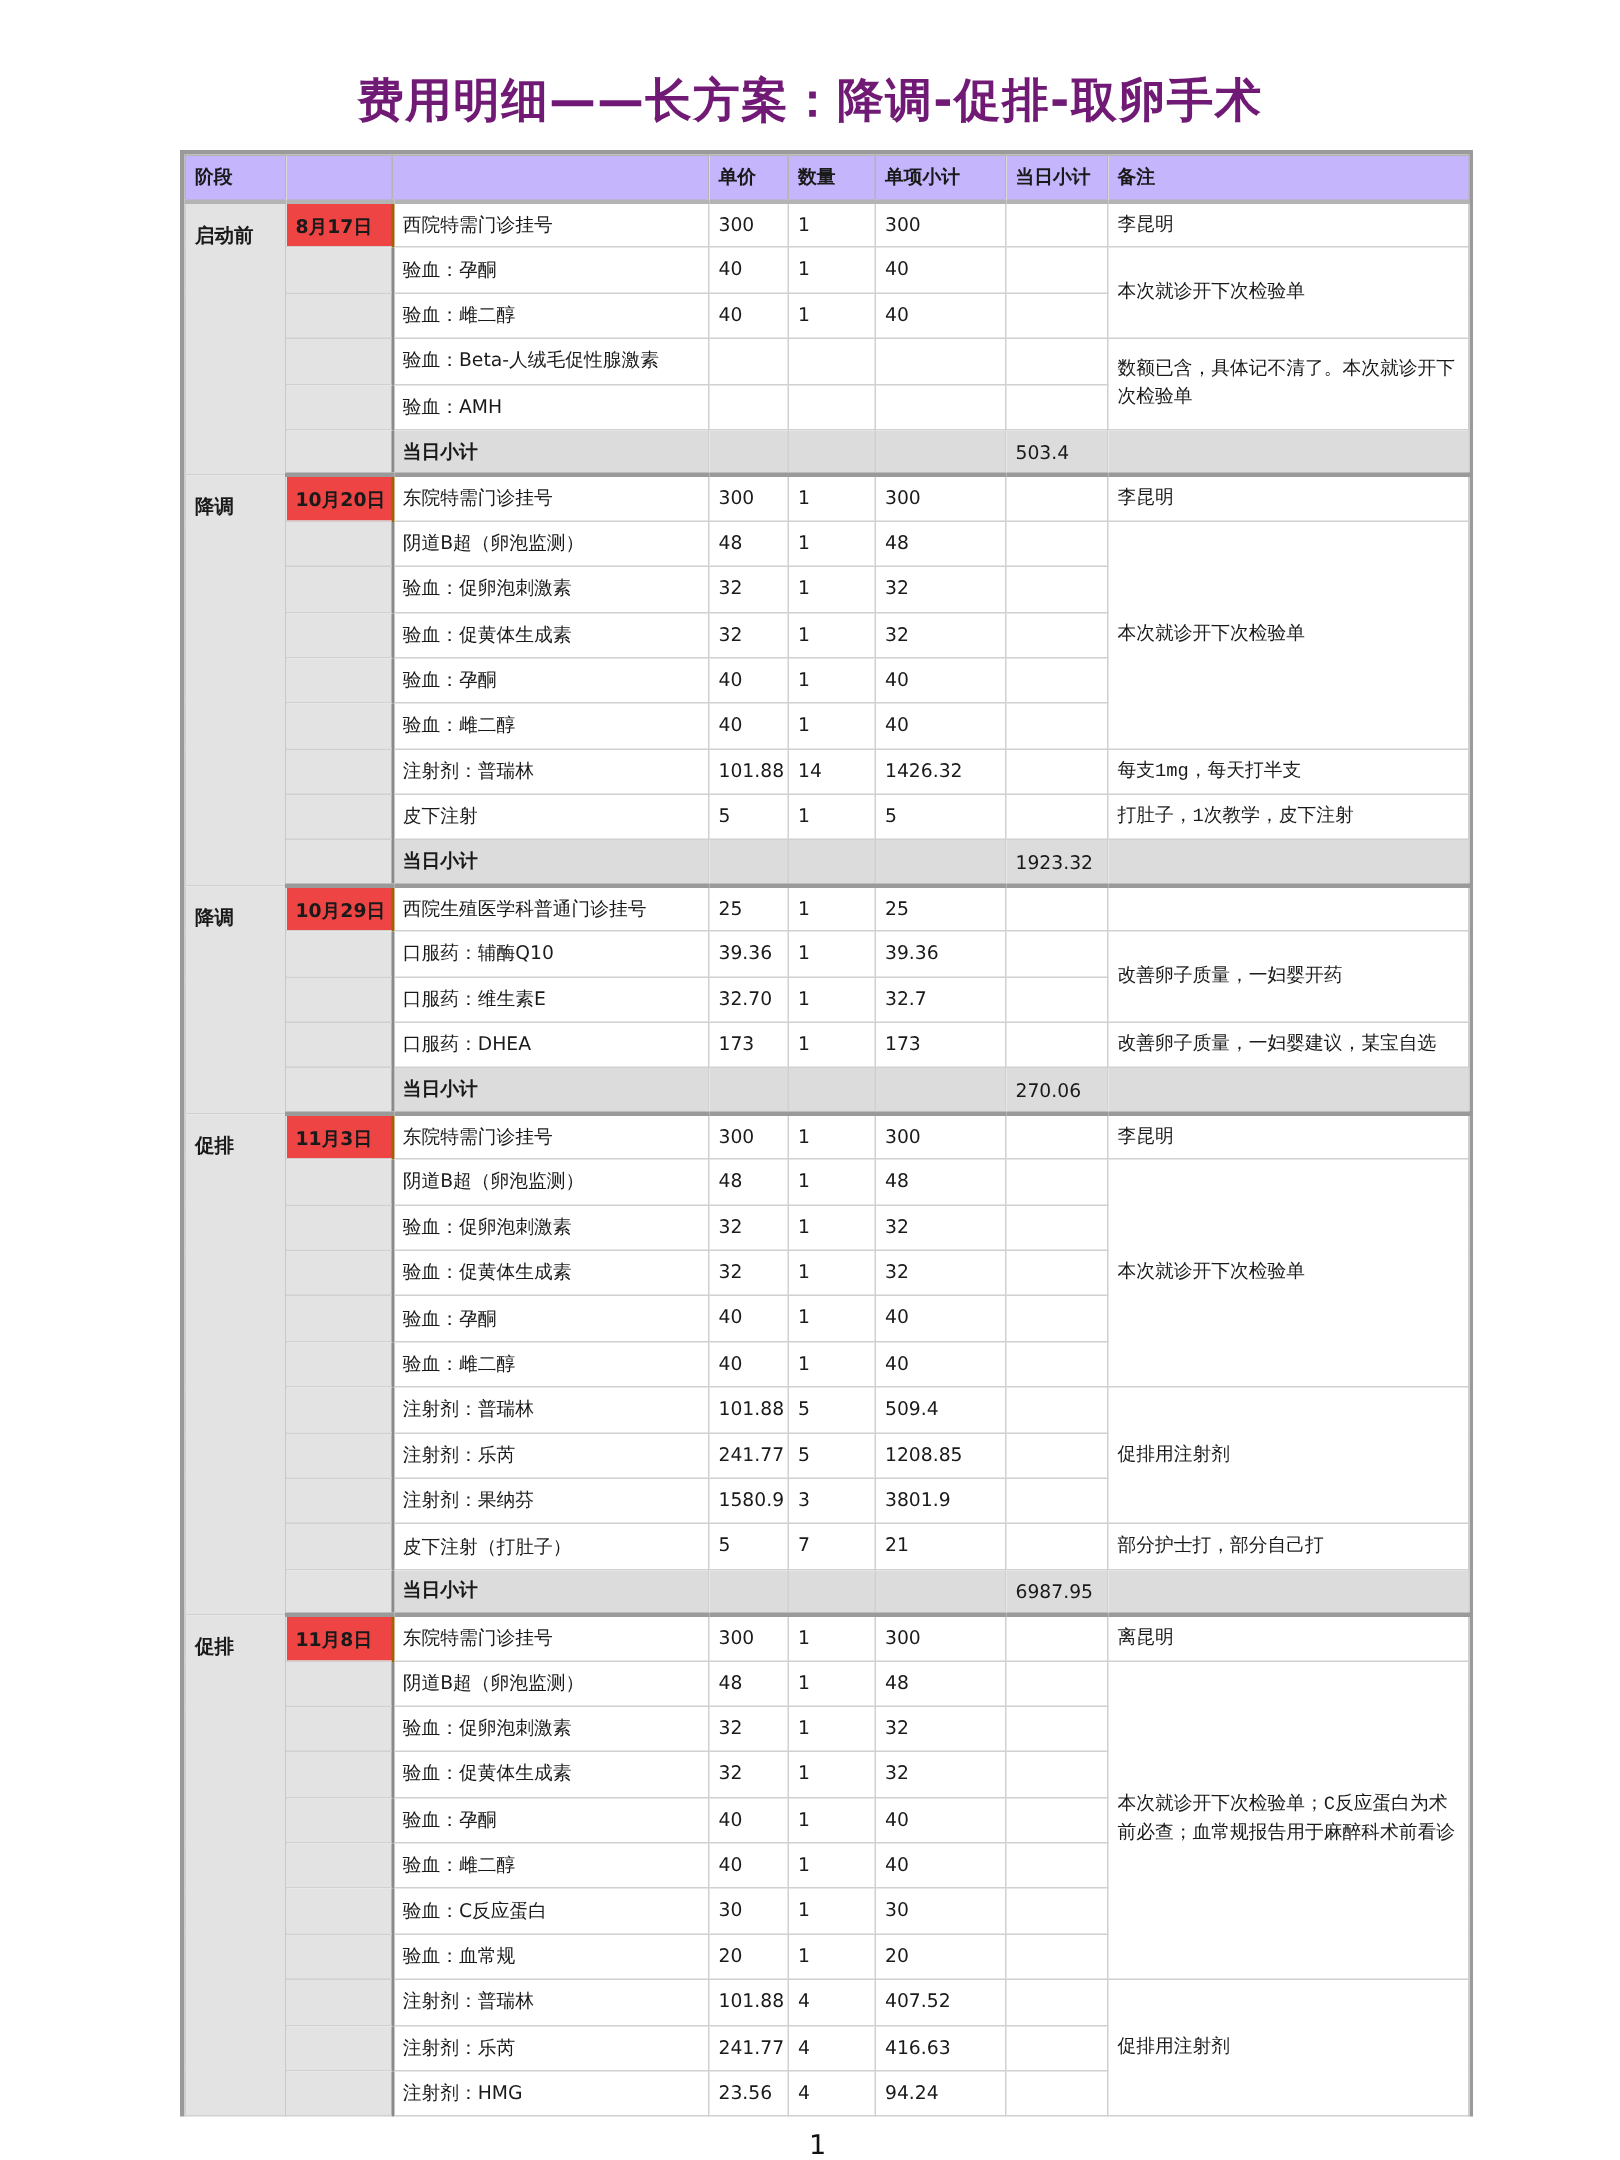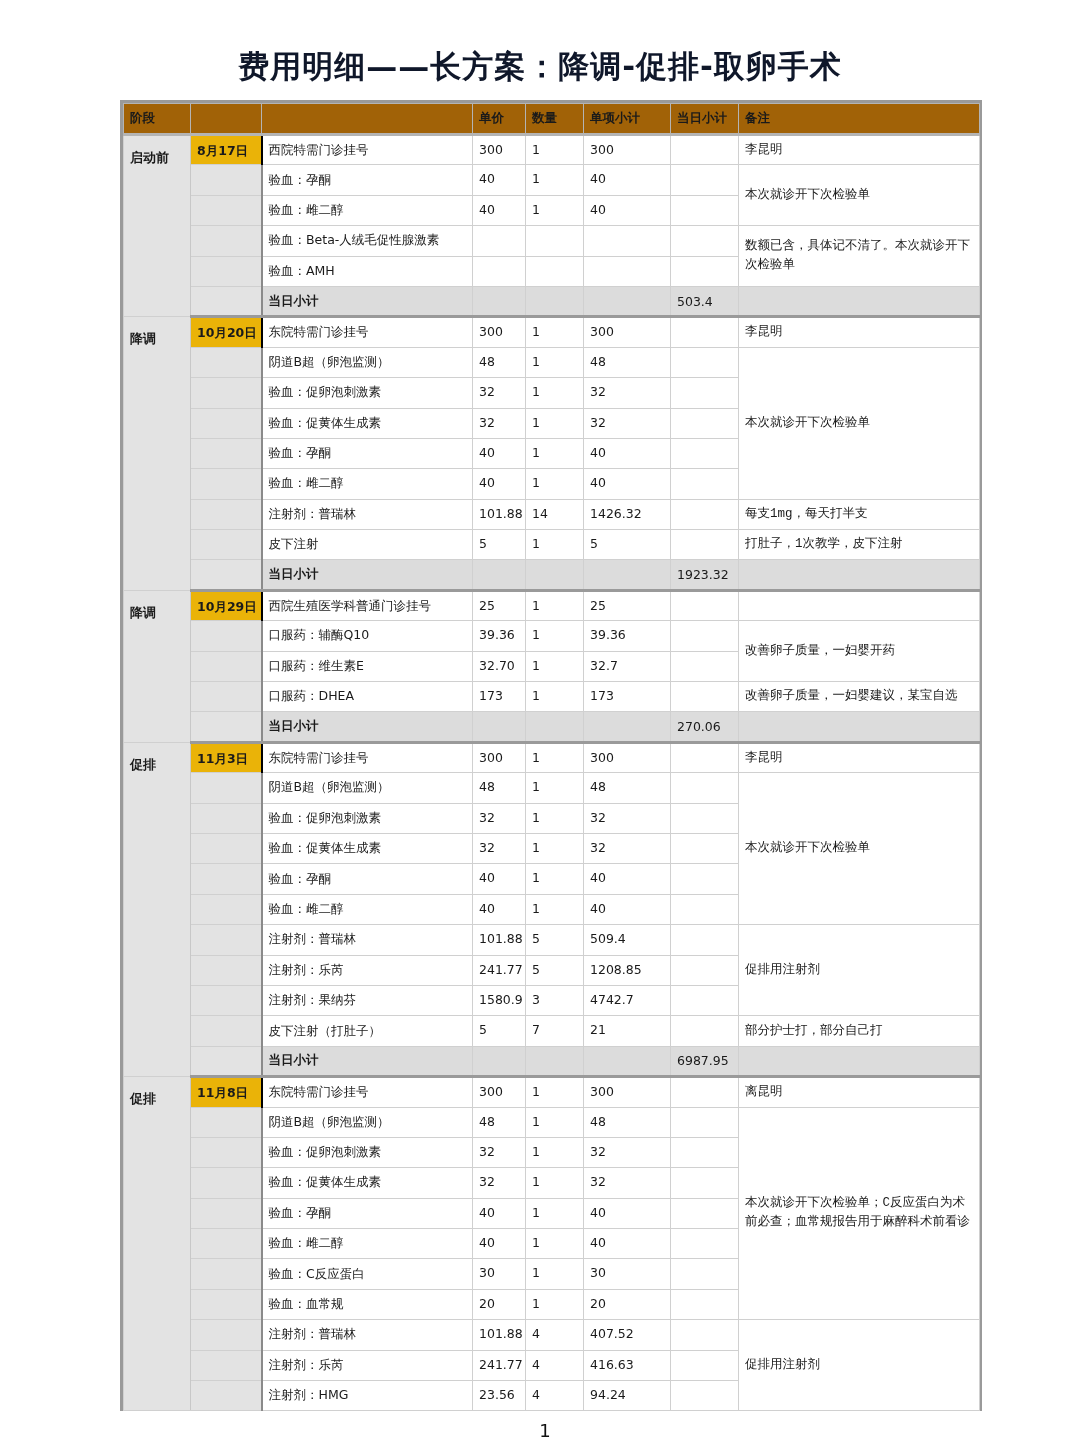--- a/index.html
+++ b/index.html
@@ -1,41 +1,41 @@
 <!DOCTYPE html>
 <html><head>
 <meta charset="utf-8">
 <style>
   * { box-sizing: border-box; margin: 0; padding: 0; }
   html, body { width: 1080px; height: 1440px; background: #ffffff; overflow: hidden; }
   body { position: relative; font-family: "DejaVu Sans", "Liberation Sans", sans-serif; color: #1a1a1a; }
   .title {
     position: absolute; left: 0; top: 46px; width: 1080px; text-align: center;
-    font-size: 31px; font-weight: bold; letter-spacing: 1px; color: #0f172a;
+    font-size: 31px; font-weight: bold; letter-spacing: 1px; color: #701a75;
   }
   .sheet {
     position: absolute; left: 120px; top: 100px; width: 862px;
     border-left: 3px solid #9a9a9a; border-right: 3px solid #9a9a9a; border-top: 3px solid #9a9a9a;
   }
   table { border-collapse: collapse; table-layout: fixed; width: 856px; }
   col.c-stage { width: 67px; }
   col.c-date { width: 71px; }
   col.c-item { width: 211px; }
   col.c-price { width: 53px; }
   col.c-qty { width: 58px; }
   col.c-sub { width: 87px; }
   col.c-day { width: 68px; }
   col.c-note { width: 241px; }
   td, th {
     border: 1px solid #d0d0d0; height: 30.4px; padding: 0 6px;
     font-size: 12.5px; text-align: left; vertical-align: middle; white-space: nowrap; overflow: hidden;
   }
-  thead th { background: #a16207; font-weight: bold; font-size: 12.5px; height: 31px; border-bottom: 3px solid #9a9a9a; border-color: #b4b4b4; }
+  thead th { background: #c4b5fd; font-weight: bold; font-size: 12.5px; height: 31px; border-bottom: 3px solid #9a9a9a; border-color: #b4b4b4; }
   td.stage { background: #e3e3e3; vertical-align: top; font-size: 13px; font-weight: bold; padding-top: 8px; line-height: 27px; white-space: normal; border-right: 1px solid #c8c8c8; }
-  td.date { background: #eab308; vertical-align: top; font-weight: bold; font-size: 12.5px; padding-top: 7px; border-right: 2px solid #000000; }
+  td.date { background: #ef4444; vertical-align: top; font-weight: bold; font-size: 12.5px; padding-top: 7px; border-right: 2px solid #a16207; }
   td.date-empty { background: #e3e3e3; border-right: 2px solid #8a8a8a; }
   td.note { white-space: normal; line-height: 19px; font-family: Liberation Mono, monospace; }
   tr.subtotal td { background: #dcdcdc; font-weight: normal; }
   tr.subtotal td.label { font-weight: bold; }
   tr.subtotal td.stage, tr.subtotal td.date-empty { background: #e3e3e3; }
   tr.sec-end td { border-bottom: 3px solid #9a9a9a; }
   td.top { vertical-align: top; padding-top: 6px; }
   .page-num { position: absolute; left: 530px; top: 1420px; width: 30px; text-align: center; font-size: 18px; color: #111; }
   .cut { position: absolute; left: 0; top: 1418px; width: 1080px; height: 22px; background: #fff; }
 </style>
@@ -311,21 +311,21 @@
           <td class="top">241.77</td>
           <td class="top">5</td>
           <td class="top">1208.85</td>
           <td></td>
         </tr>
         <tr>
           <td class="date-empty"></td>
           <td>注射剂：果纳芬</td>
           <td class="top">1580.9</td>
           <td class="top">3</td>
-          <td class="top">4742.7</td>
+          <td class="top">3801.9</td>
           <td></td>
         </tr>
         <tr>
           <td class="date-empty"></td>
           <td>皮下注射（打肚子）</td>
           <td class="top">5</td>
           <td class="top">7</td>
           <td class="top">21</td>
           <td></td>
           <td class="note" rowspan="1">部分护士打，部分自己打</td>

